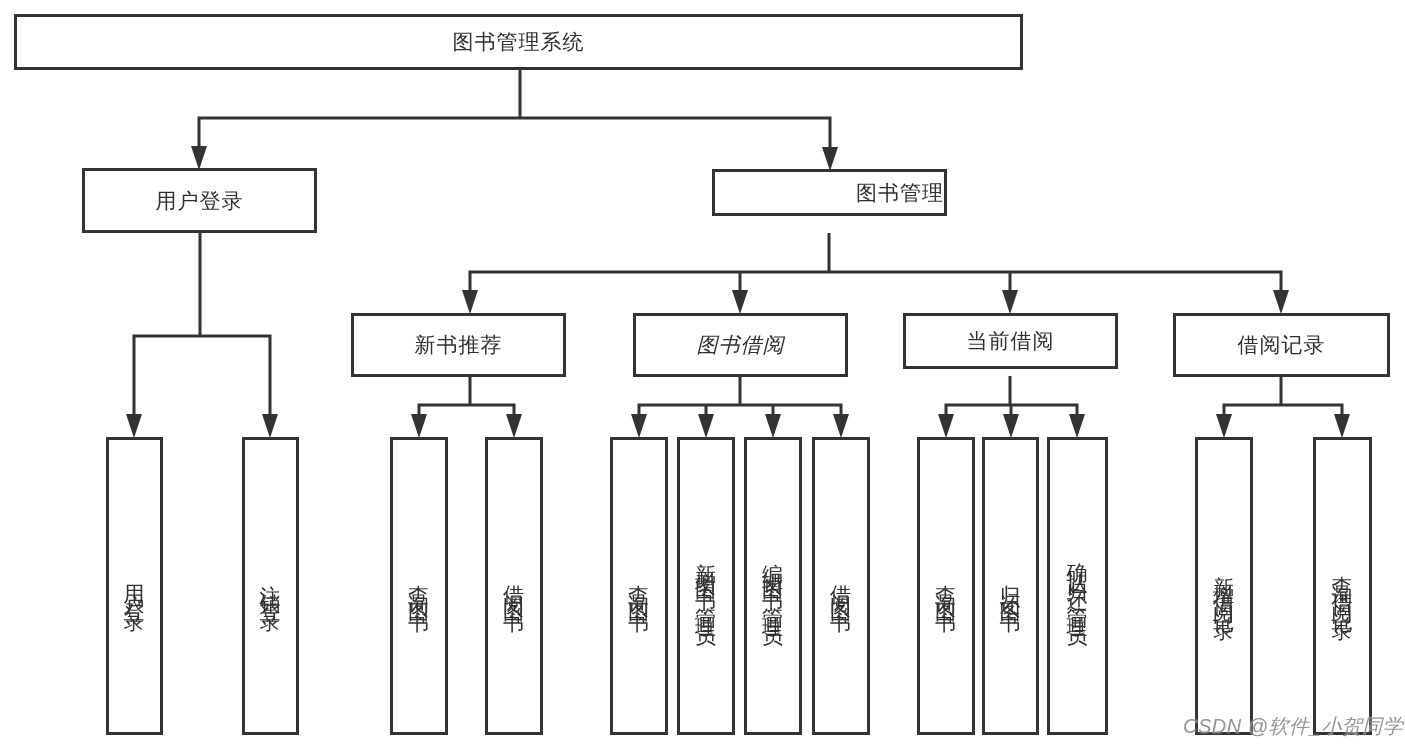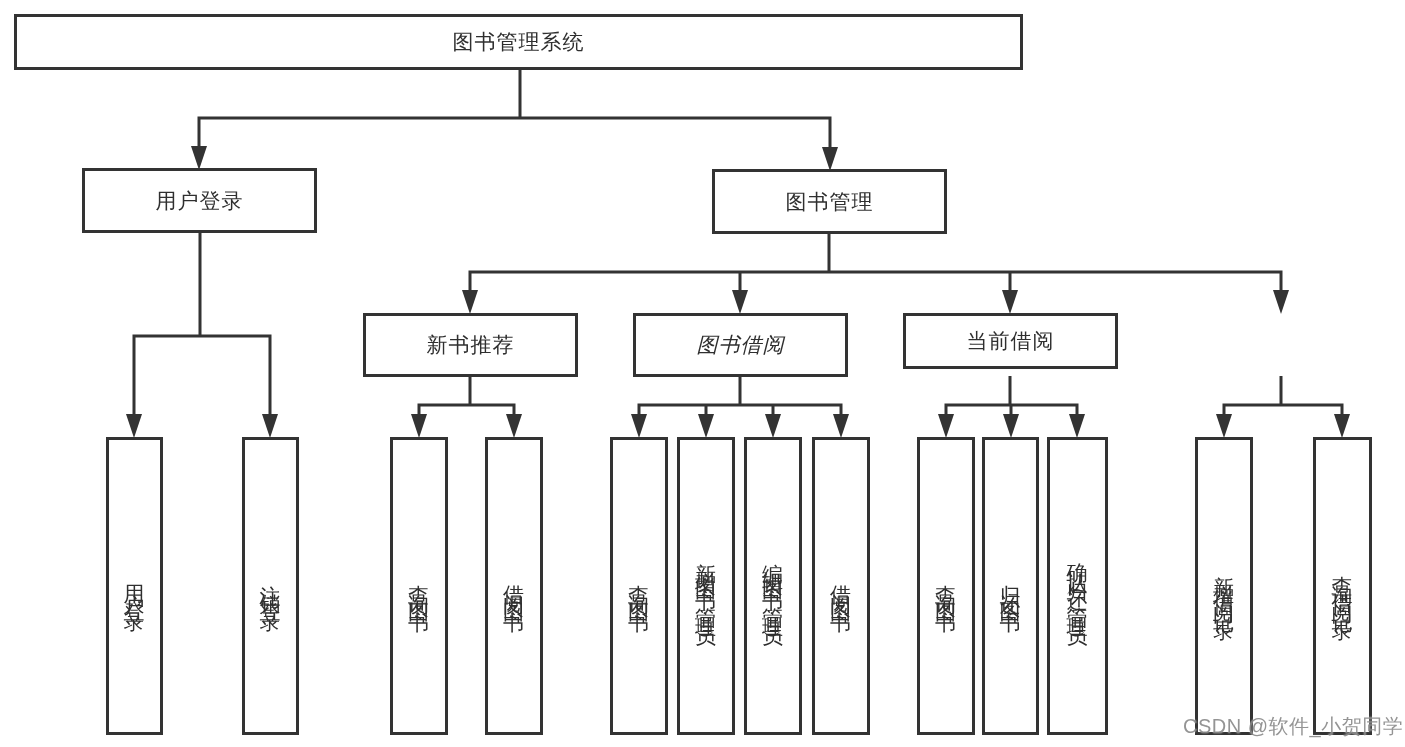--- a/index.html
+++ b/index.html
@@ -47,20 +47,21 @@
   .watermark {
     position: absolute;
     left: 1183px;
     top: 713px;
     font-size: 20px;
     letter-spacing: 0.5px;
     color: rgba(125, 125, 125, 0.82);
     text-shadow: 0 0 2px rgba(255,255,255,0.9);
     white-space: nowrap;
     z-index: 5;
+    font-style: italic;
   }
 </style>
 </head>
 <body>
 
 <div class="stage">
 
   <svg class="connectors" viewBox="0 0 1405 747" aria-hidden="true">
     <path fill="none" stroke="#333333" stroke-width="3" d="
       M520 69 L520 118
@@ -105,32 +106,35 @@
     </g>
   </svg>
 
   <div class="box" style="left:14px; top:14px; width:1009px; height:56px;">
     <span>图书管理系统</span>
   </div>
 
   <div class="box" style="left:82px; top:168px; width:235px; height:65px;">
     <span>用户登录</span>
   </div>
-  <div class="box" style="left:712px; top:169px; width:235px; height:65px;">
+  <div class="box" style="left:712px; top:169px; width:235px; height:47px;justify-content:flex-end;">
     <span>图书管理</span>
   </div>
 
-  <div class="box" style="left:363px; top:313px; width:215px; height:64px;">
+  <div class="box" style="left:351px; top:313px; width:215px; height:64px;">
     <span>新书推荐</span>
   </div>
   <div class="box" style="left:633px; top:313px; width:215px; height:64px;font-style:italic;">
     <span>图书借阅</span>
   </div>
   <div class="box" style="left:903px; top:313px; width:215px; height:56px;">
     <span>当前借阅</span>
+  </div>
+  <div class="box" style="left:1173px; top:313px; width:217px; height:64px;">
+    <span>借阅记录</span>
   </div>
 
   <div class="box" style="left:106px; top:437px; width:57px; height:298px;">
     <span class="vtext">用户登录</span>
   </div>
   <div class="box" style="left:242px; top:437px; width:57px; height:298px;">
     <span class="vtext">注销登录</span>
   </div>
 
   <div class="box" style="left:390px; top:437px; width:58px; height:298px;">

